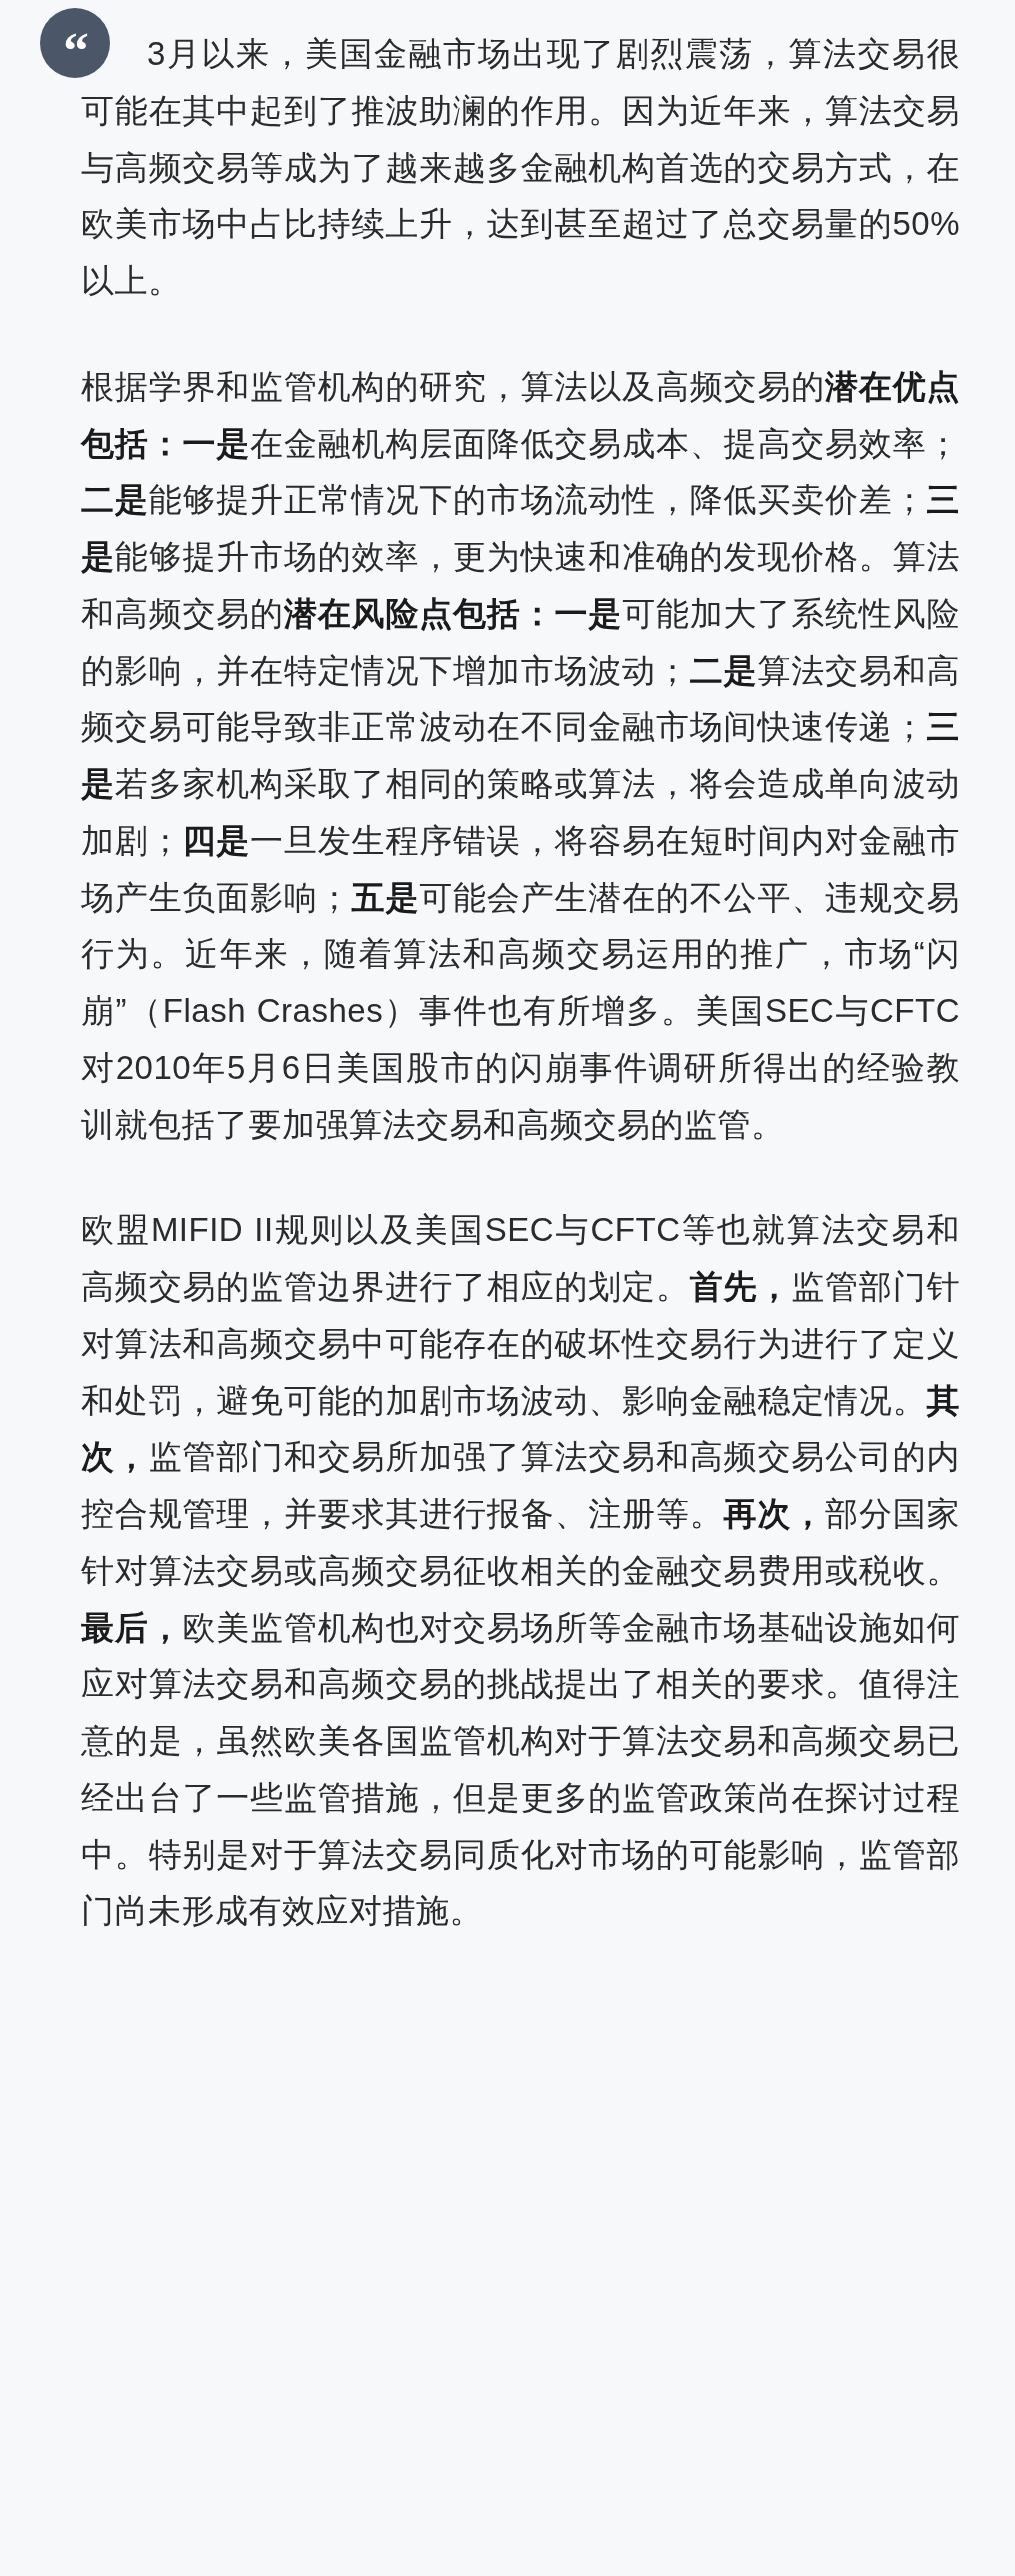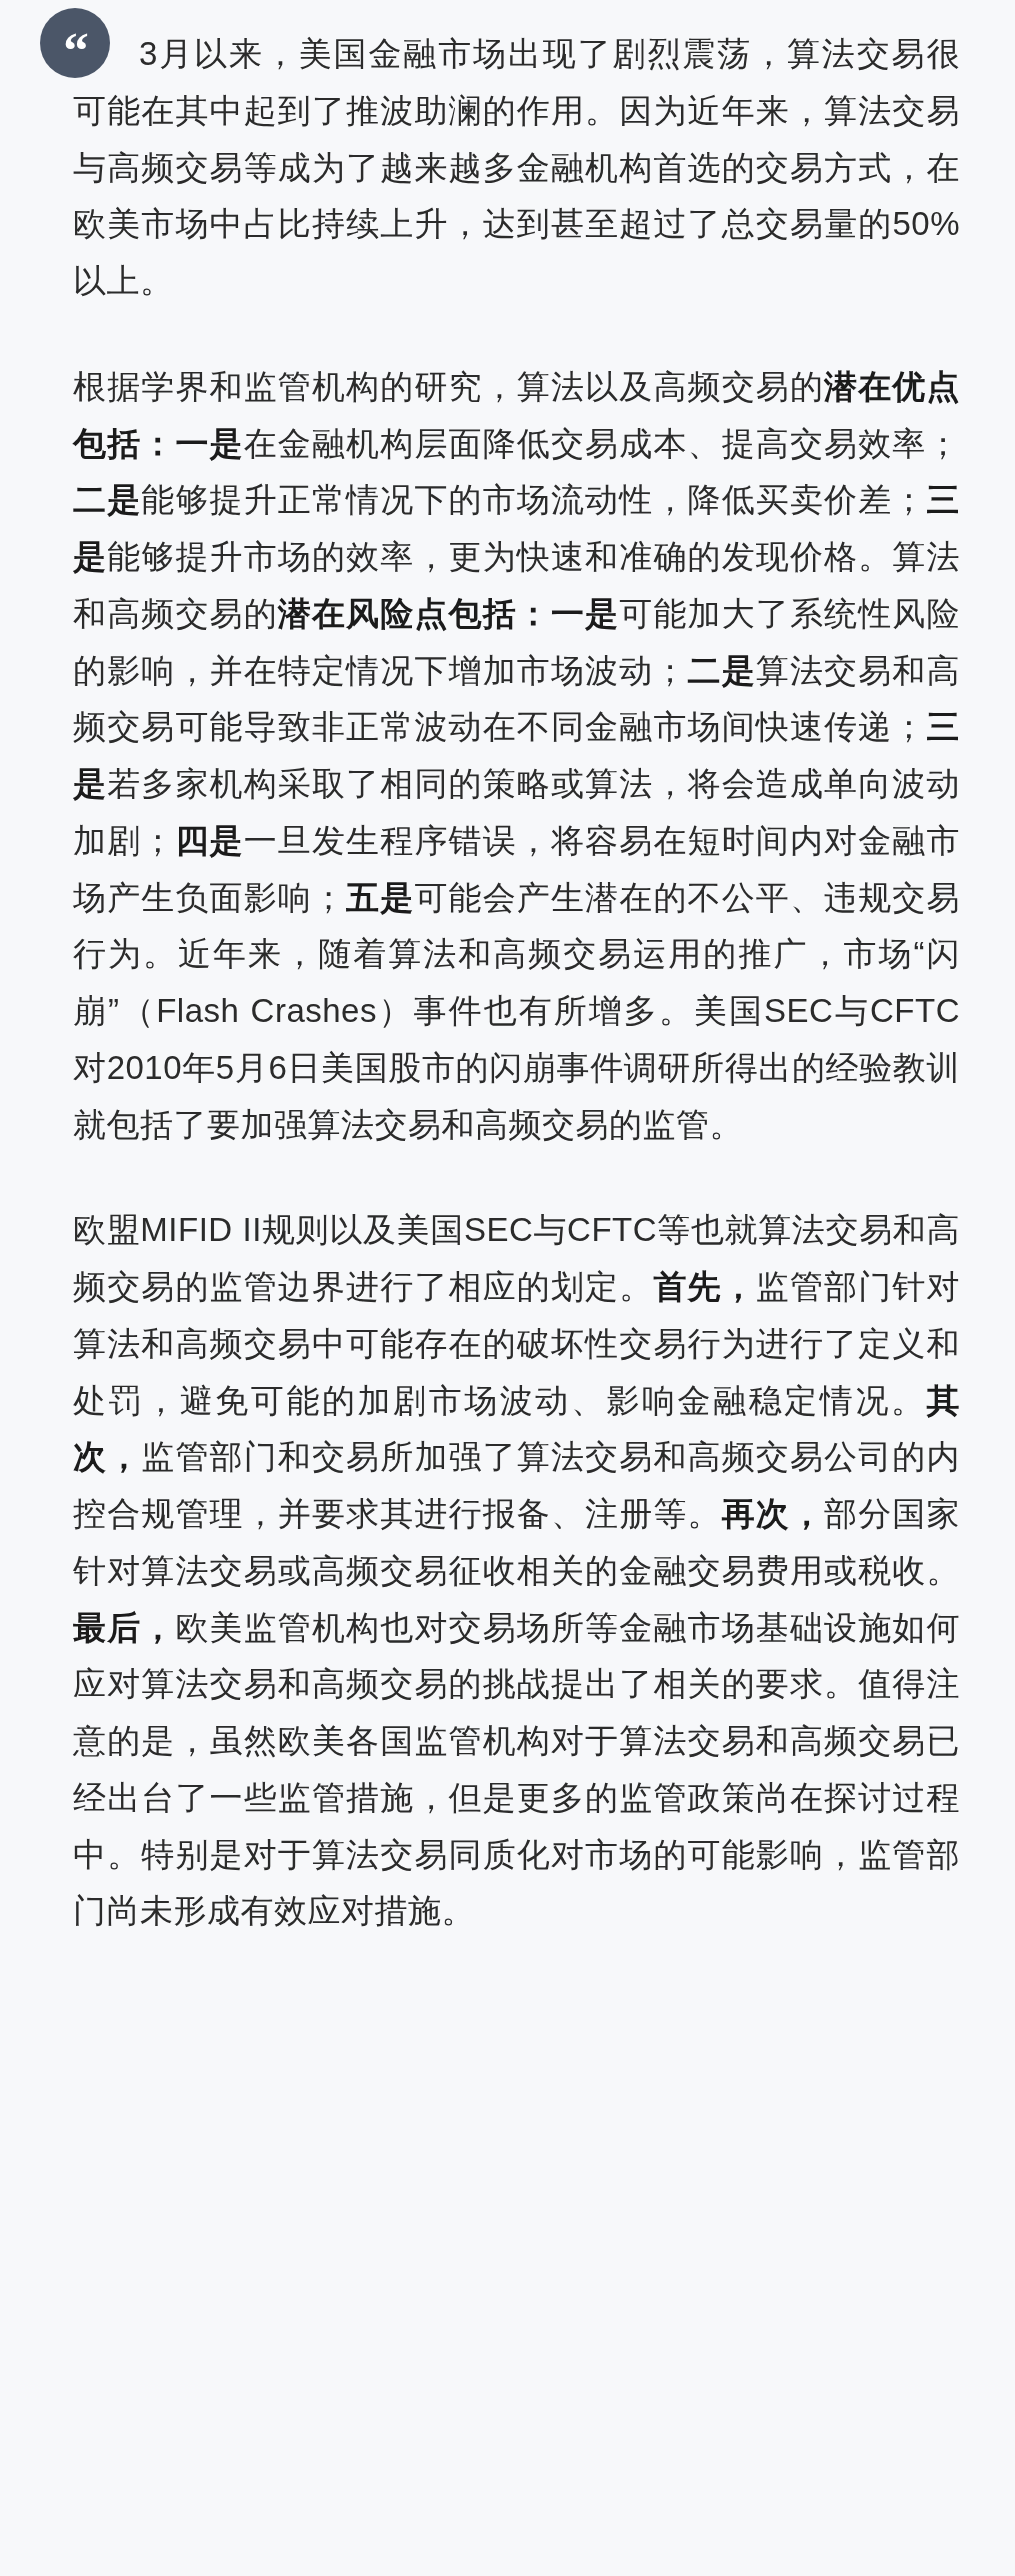--- a/index.html
+++ b/index.html
@@ -46,21 +46,21 @@
     line-height: 1;
     font-weight: 700;
     user-select: none;
   }
   .quote-mark span {
     display: block;
     transform: translateY(7.5px);
     letter-spacing: -1.9px;
   }
   p.para {
-    margin: 0 0 49px 0;
+    margin: 0 0 49px 8px;
     font-size: 33px;
     line-height: 1.72;
     color: #2b2b2b;
     text-align: justify;
     text-justify: inter-ideograph;
     letter-spacing: 0.5px;
     font-family: "Liberation Sans", sans-serif;
   }
   p.para:last-child {
     margin-bottom: 0;

